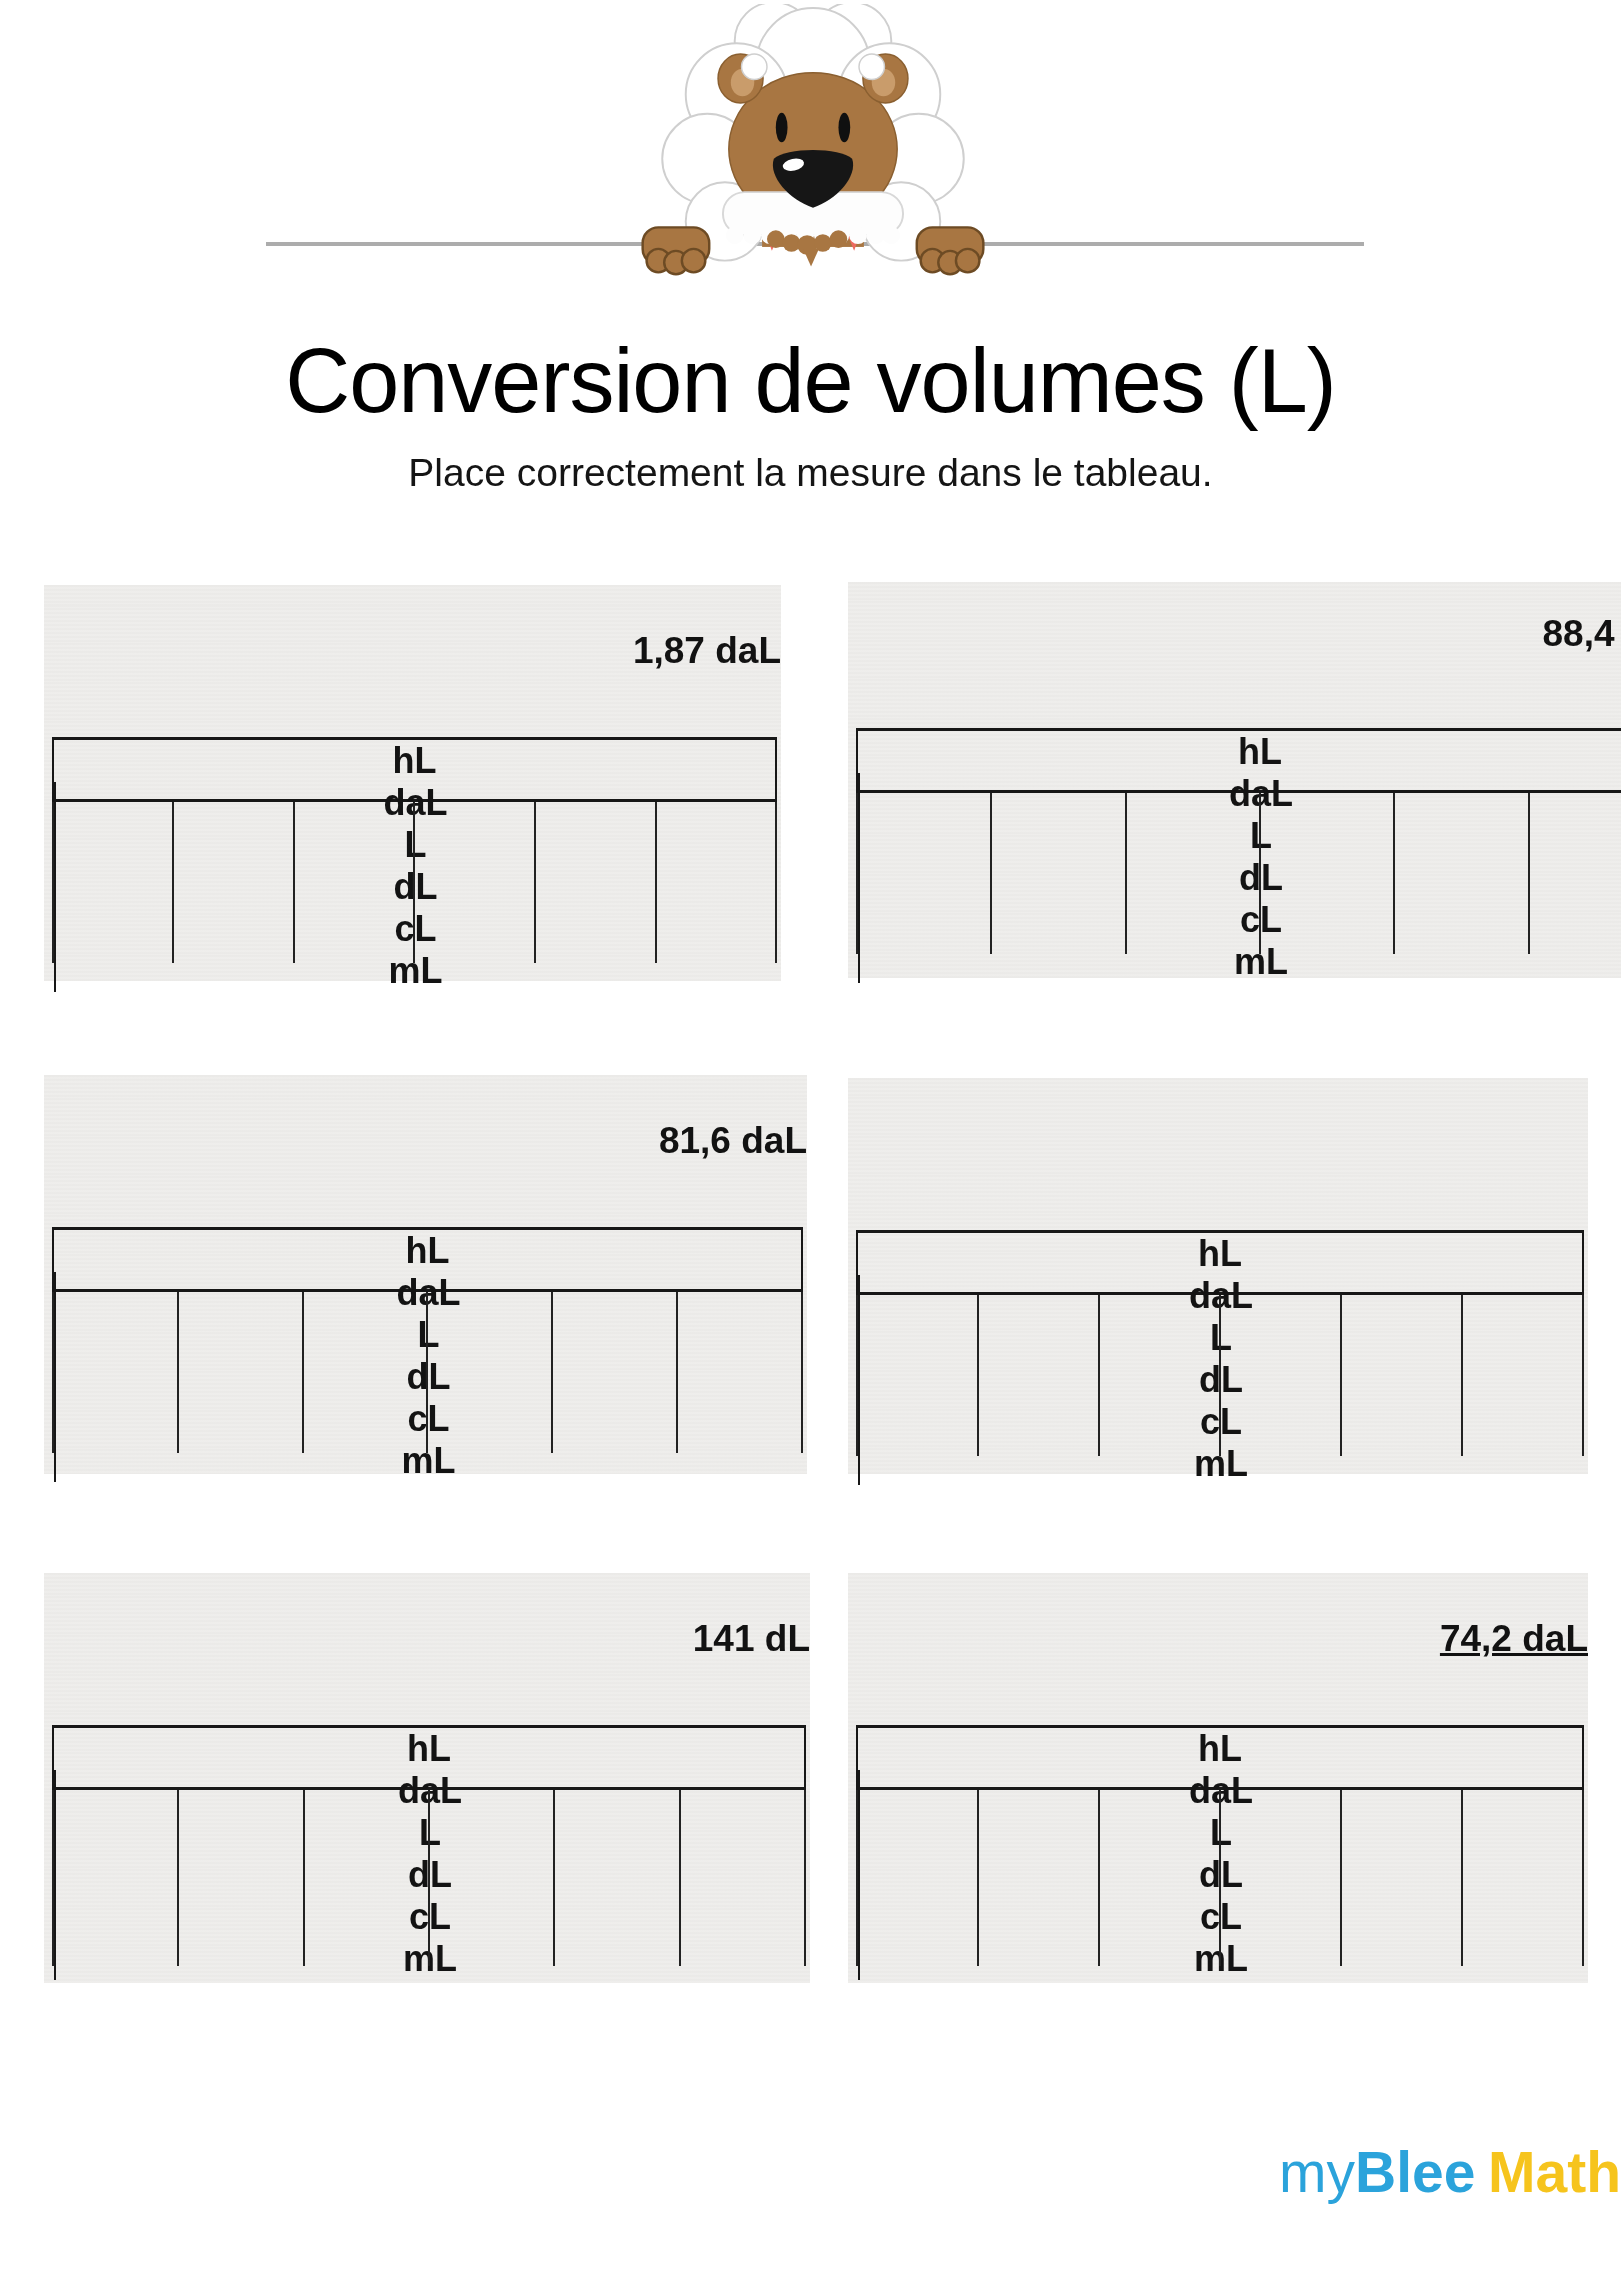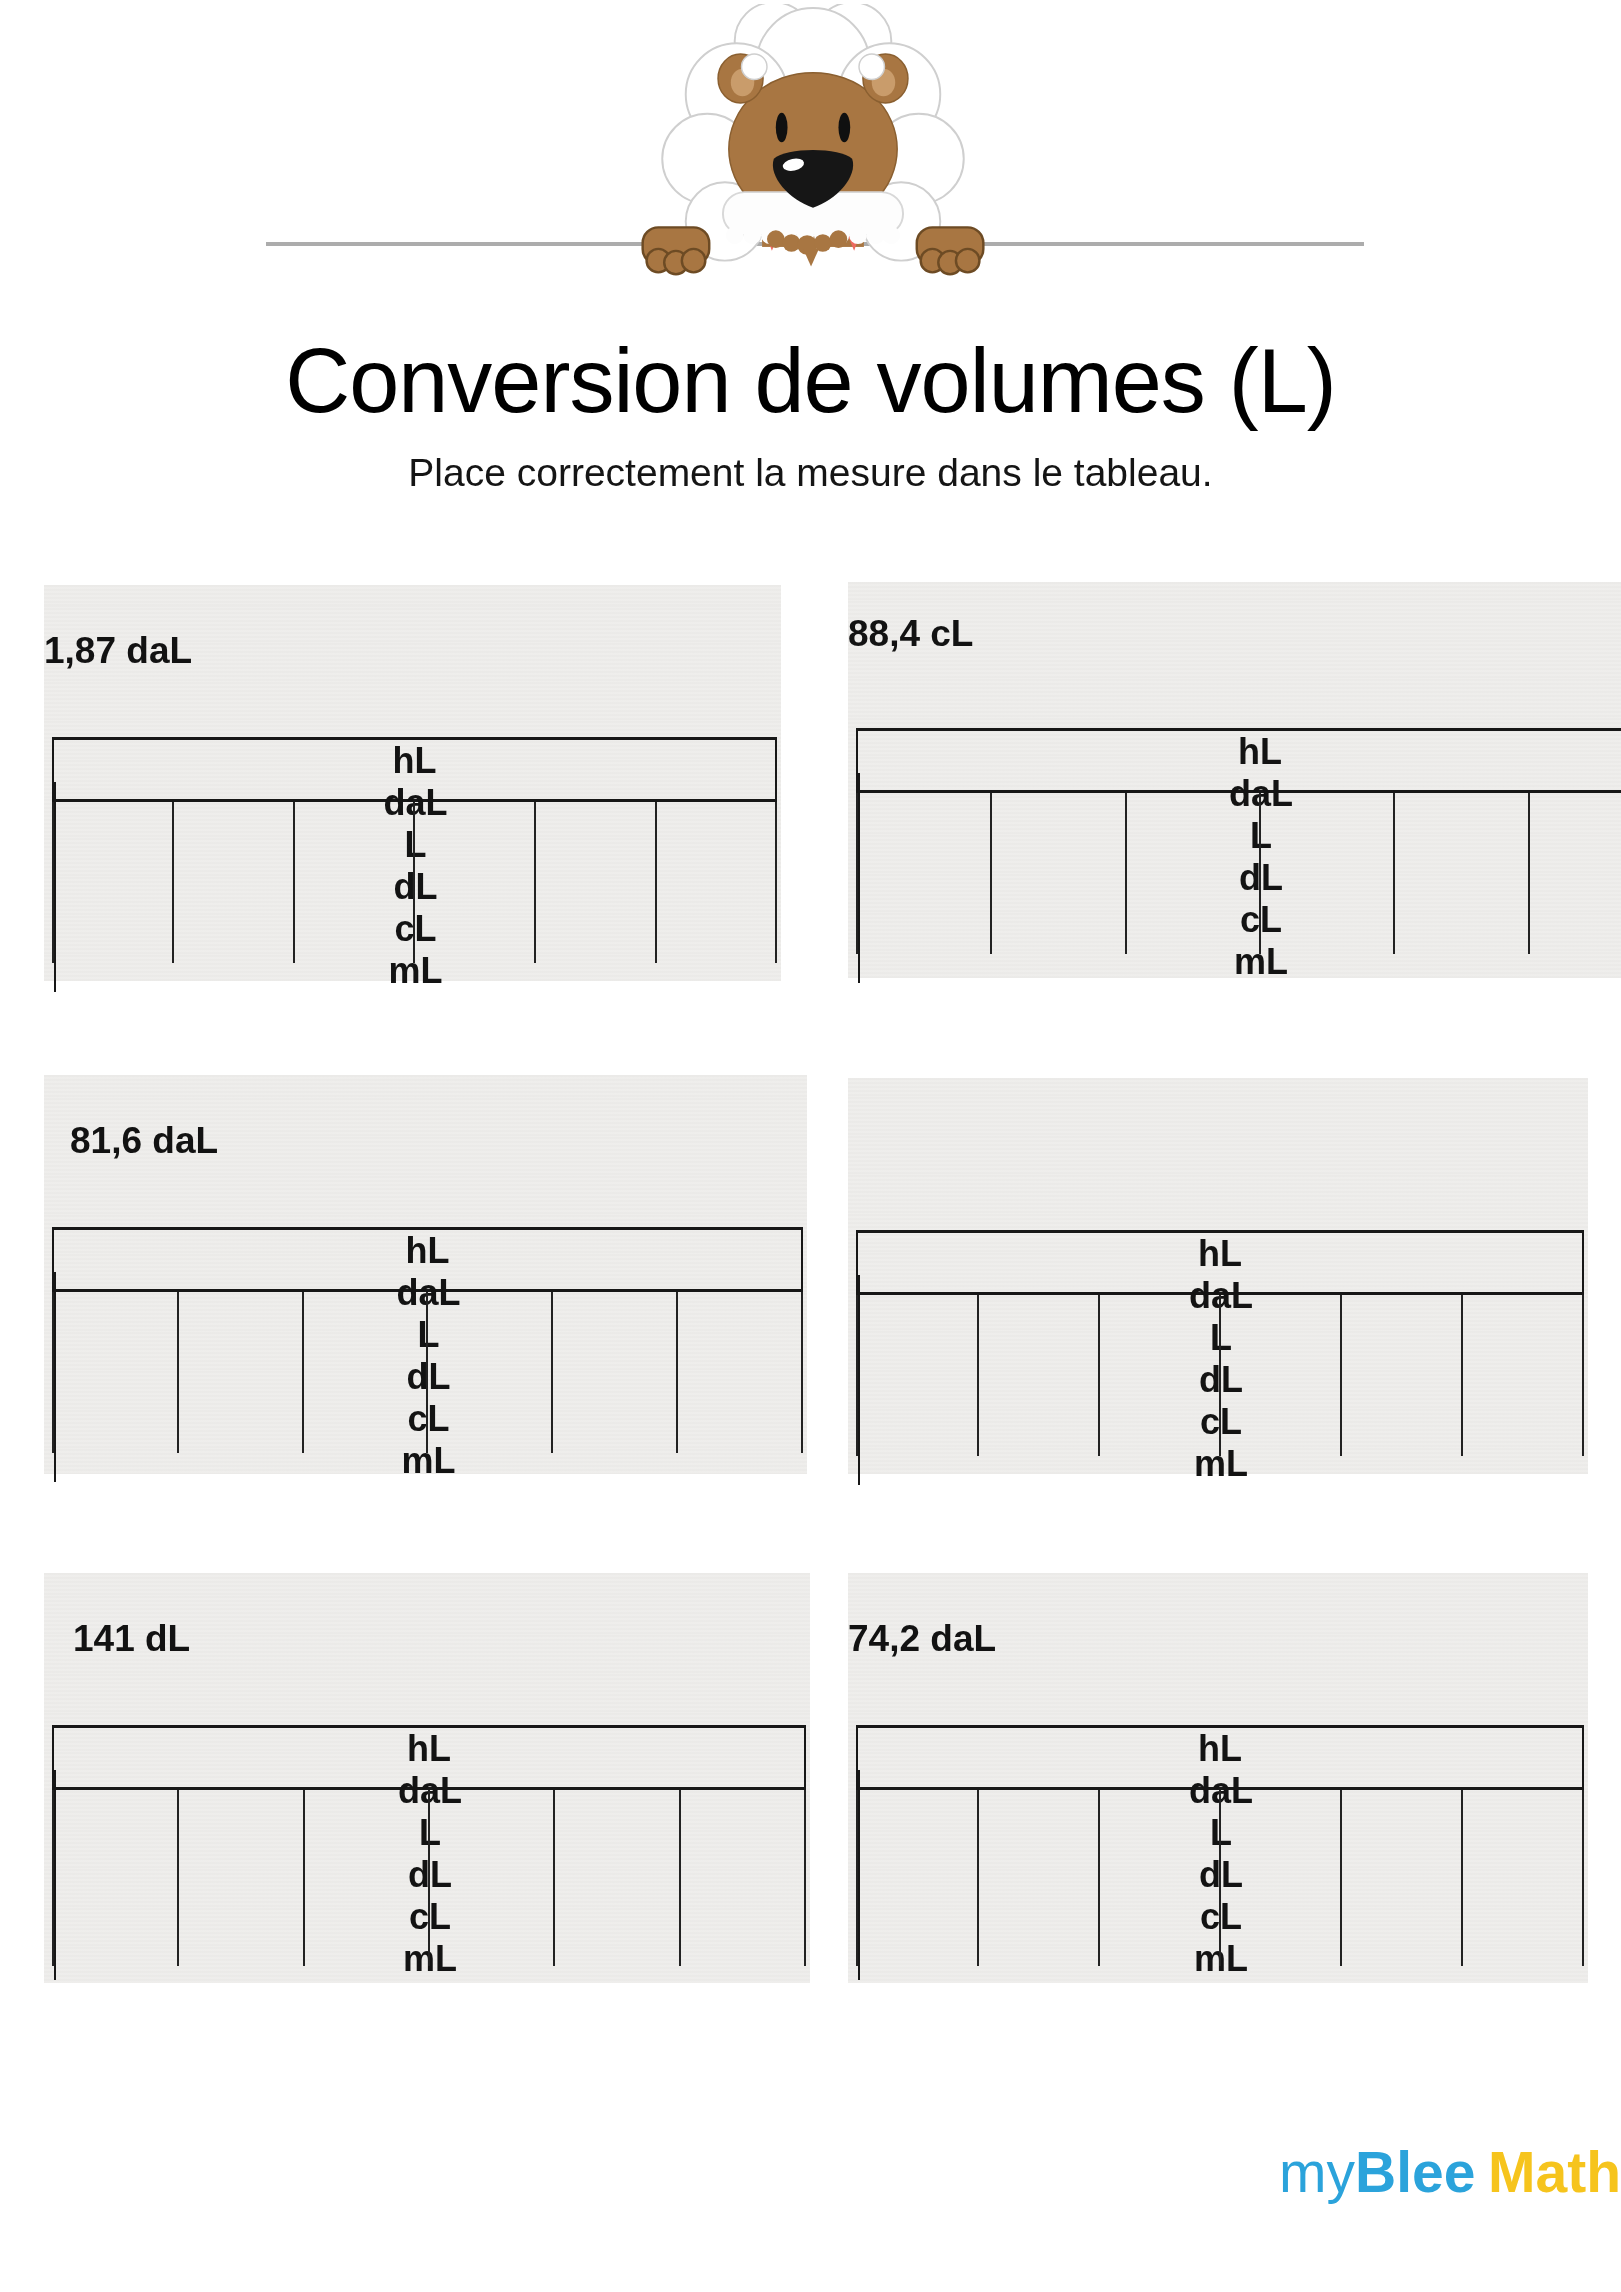--- a/index.html
+++ b/index.html
@@ -32,24 +32,24 @@
     position:absolute;
     background:
       repeating-linear-gradient(180deg, rgba(0,0,0,0.013) 0 2px, rgba(255,255,255,0.03) 2px 3.9px),
       #eeedeb;
   }
   #p1{left:44px;  top:585px;  width:737px; height:396px;}
   #p2{left:848px; top:582px;  width:820px; height:396px;}
   #p3{left:44px;  top:1075px; width:737px; height:399px;padding-left:26px;}
   #p4{left:848px; top:1078px; width:740px; height:396px;}
   #p5{left:44px;  top:1573px; width:737px; height:410px;padding-left:29px;}
-  #p6{left:848px; top:1573px; width:740px; height:410px;}
+  #p6{left:848px; top:1573px; width:740px; height:410px;text-decoration:underline;}
 
   .p-title{
-    text-align:left;font-size:37px;font-weight:bold;color:#121212;
+    text-align:right;font-size:37px;font-weight:bold;color:#121212;
     margin:0;padding-top:45px;
   }
   #p2 .p-title{padding-top:31px;}
 
   .t{position:absolute;left:7.8px;right:3.9px;top:152px;}
   #p2 .t{top:146px;}
 
   .t-head{
     display:flex;height:59px;
     border:2.9px solid #171717;border-top-width:3.9px;border-bottom-width:3.9px;flex-direction:column;

